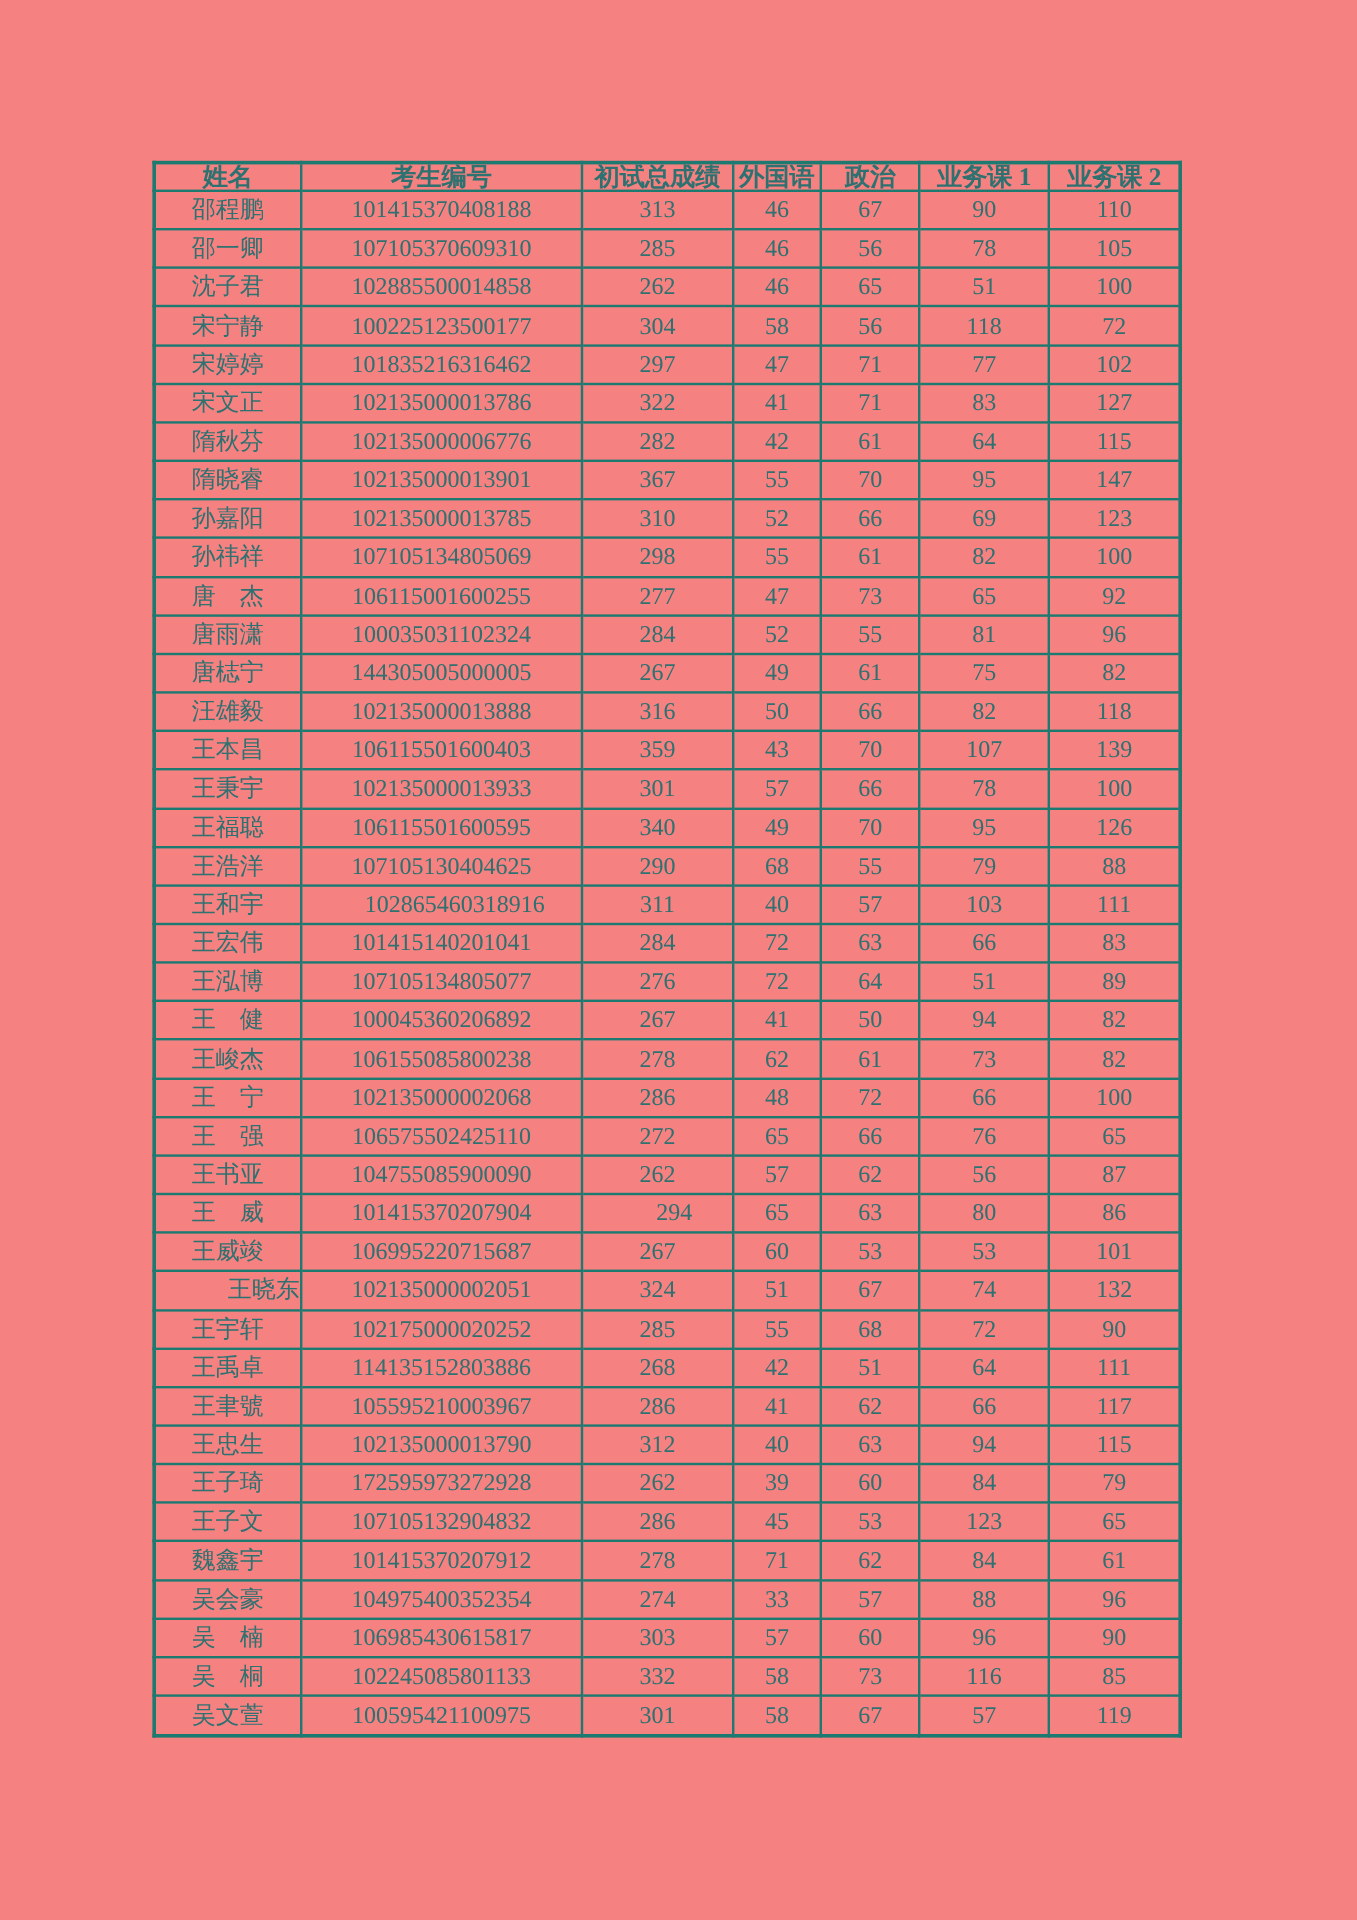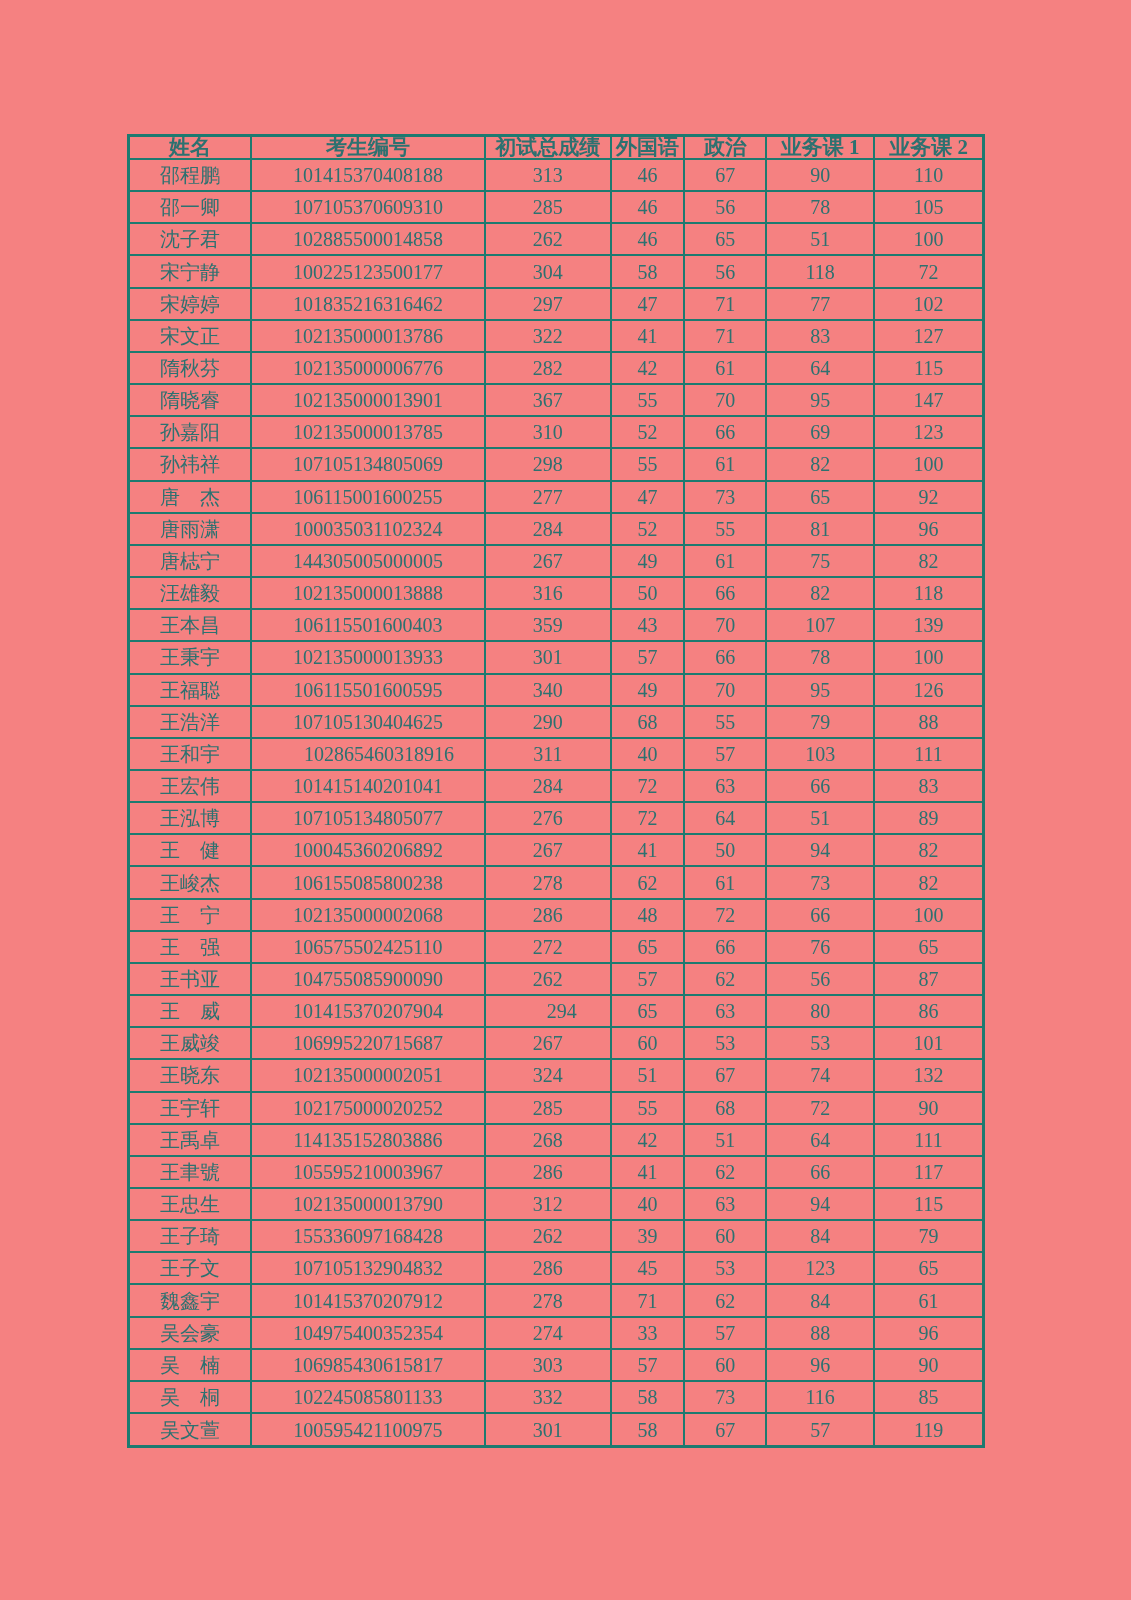--- a/index.html
+++ b/index.html
@@ -310,21 +310,21 @@
         <tr>
           <td style="border-color: rgb(29, 122, 112);">王威竣</td>
           <td style="border-color: rgb(29, 122, 112);">106995220715687</td>
           <td style="border-color: rgb(29, 122, 112);">267</td>
           <td style="border-color: rgb(29, 122, 112);">60</td>
           <td style="border-color: rgb(29, 122, 112);">53</td>
           <td style="border-color: rgb(29, 122, 112);">53</td>
           <td style="border-color: rgb(29, 122, 112);">101</td>
         </tr>
         <tr>
-          <td style="border-color: rgb(29, 122, 112);">王晓东</td>
+          <td style="border-color: rgb(29, 122, 112); text-align: right;">王晓东</td>
           <td style="border-color: rgb(29, 122, 112);">102135000002051</td>
           <td style="border-color: rgb(29, 122, 112);">324</td>
           <td style="border-color: rgb(29, 122, 112);">51</td>
           <td style="border-color: rgb(29, 122, 112);">67</td>
           <td style="border-color: rgb(29, 122, 112);">74</td>
           <td style="border-color: rgb(29, 122, 112);">132</td>
         </tr>
         <tr>
           <td style="border-color: rgb(29, 122, 112);">王宇轩</td>
           <td style="border-color: rgb(29, 122, 112);">102175000020252</td>
@@ -356,21 +356,21 @@
           <td style="border-color: rgb(29, 122, 112);">王忠生</td>
           <td style="border-color: rgb(29, 122, 112);">102135000013790</td>
           <td style="border-color: rgb(29, 122, 112);">312</td>
           <td style="border-color: rgb(29, 122, 112);">40</td>
           <td style="border-color: rgb(29, 122, 112);">63</td>
           <td style="border-color: rgb(29, 122, 112);">94</td>
           <td style="border-color: rgb(29, 122, 112);">115</td>
         </tr>
         <tr>
           <td style="border-color: rgb(29, 122, 112);">王子琦</td>
-          <td style="border-color: rgb(29, 122, 112);">155336097168428</td>
+          <td style="border-color: rgb(29, 122, 112);">172595973272928</td>
           <td style="border-color: rgb(29, 122, 112);">262</td>
           <td style="border-color: rgb(29, 122, 112);">39</td>
           <td style="border-color: rgb(29, 122, 112);">60</td>
           <td style="border-color: rgb(29, 122, 112);">84</td>
           <td style="border-color: rgb(29, 122, 112);">79</td>
         </tr>
         <tr>
           <td style="border-color: rgb(29, 122, 112);">王子文</td>
           <td style="border-color: rgb(29, 122, 112);">107105132904832</td>
           <td style="border-color: rgb(29, 122, 112);">286</td>

